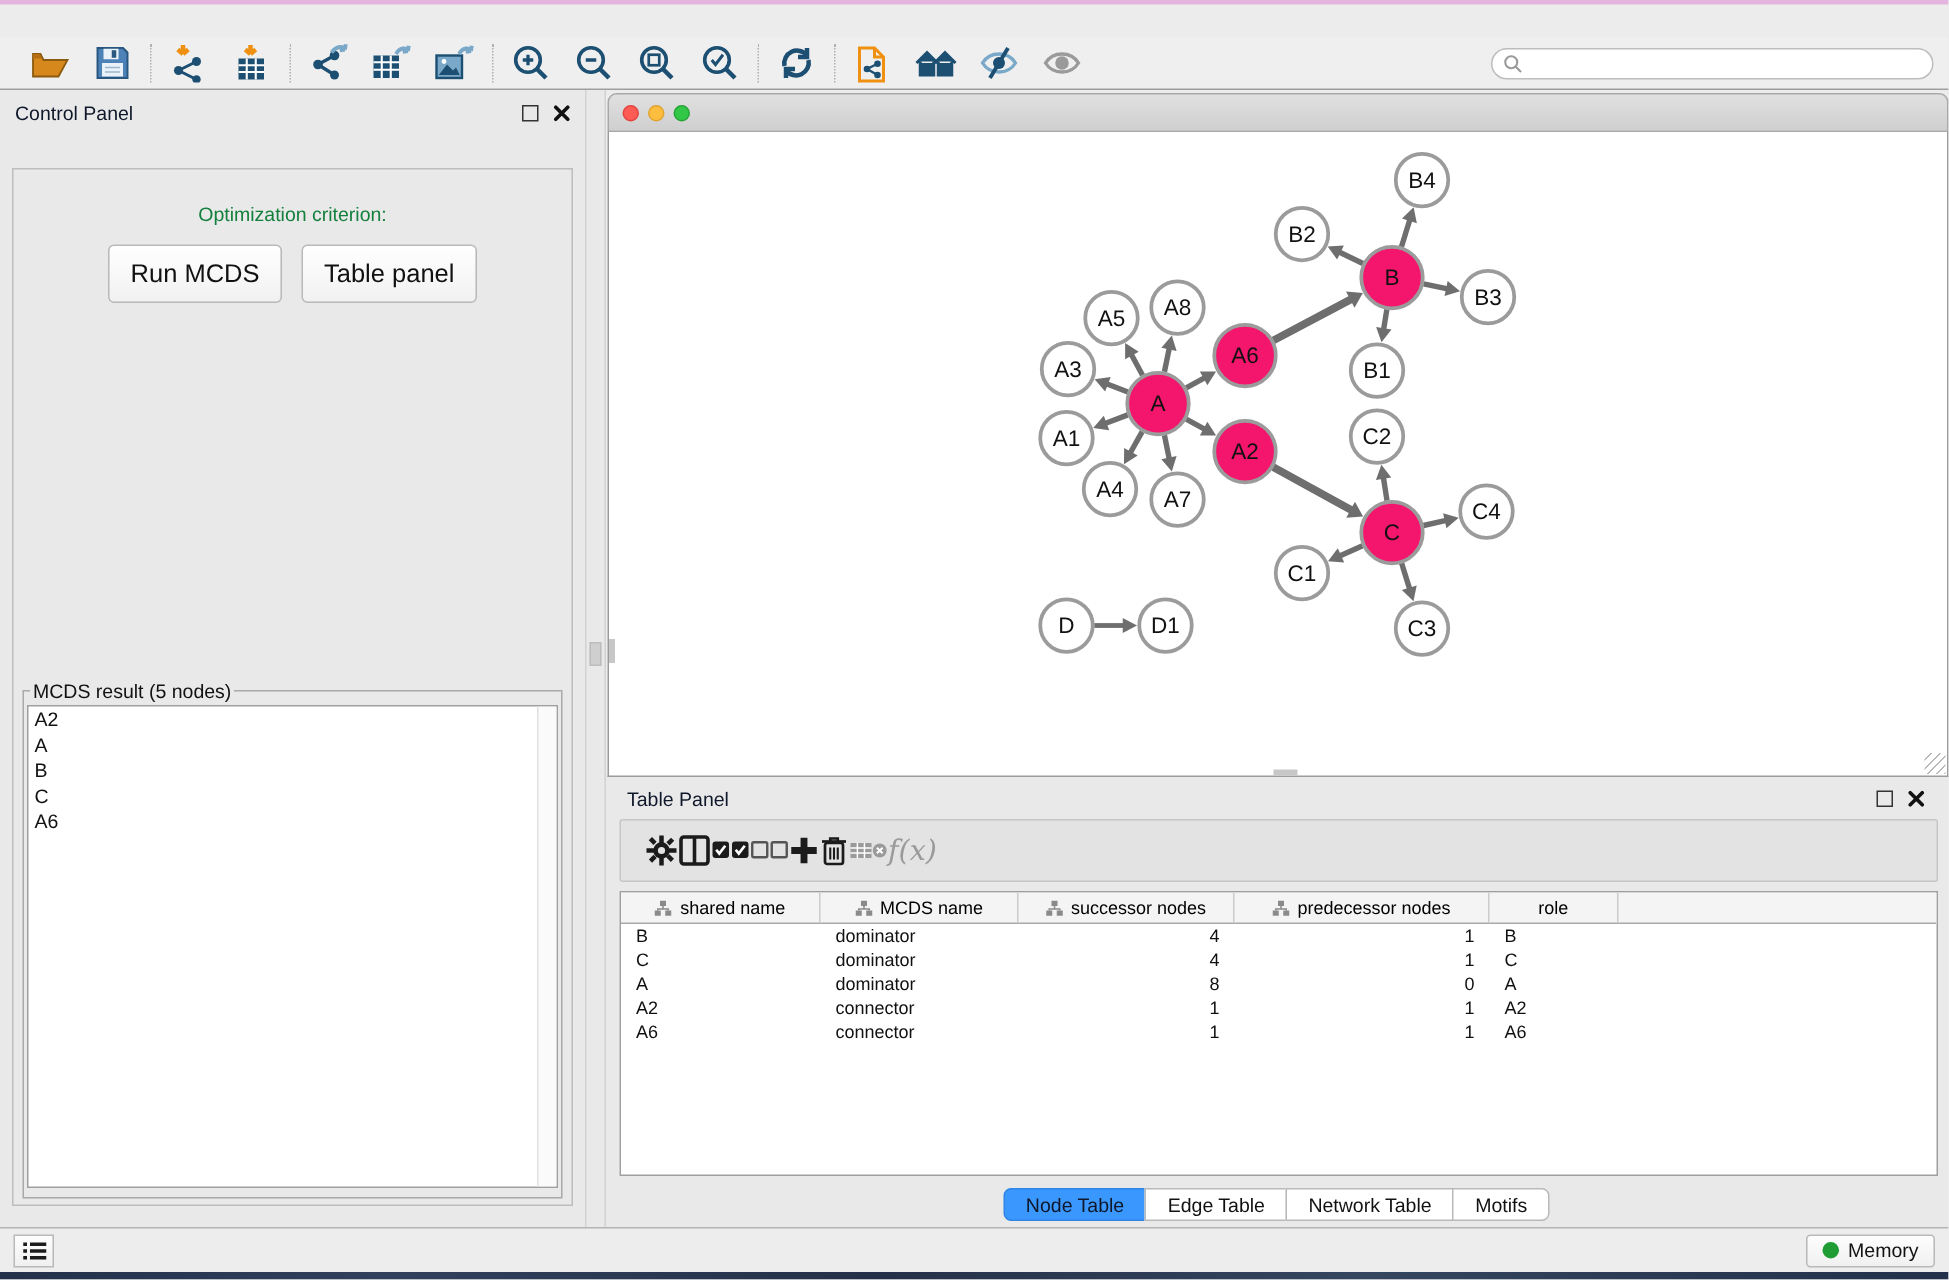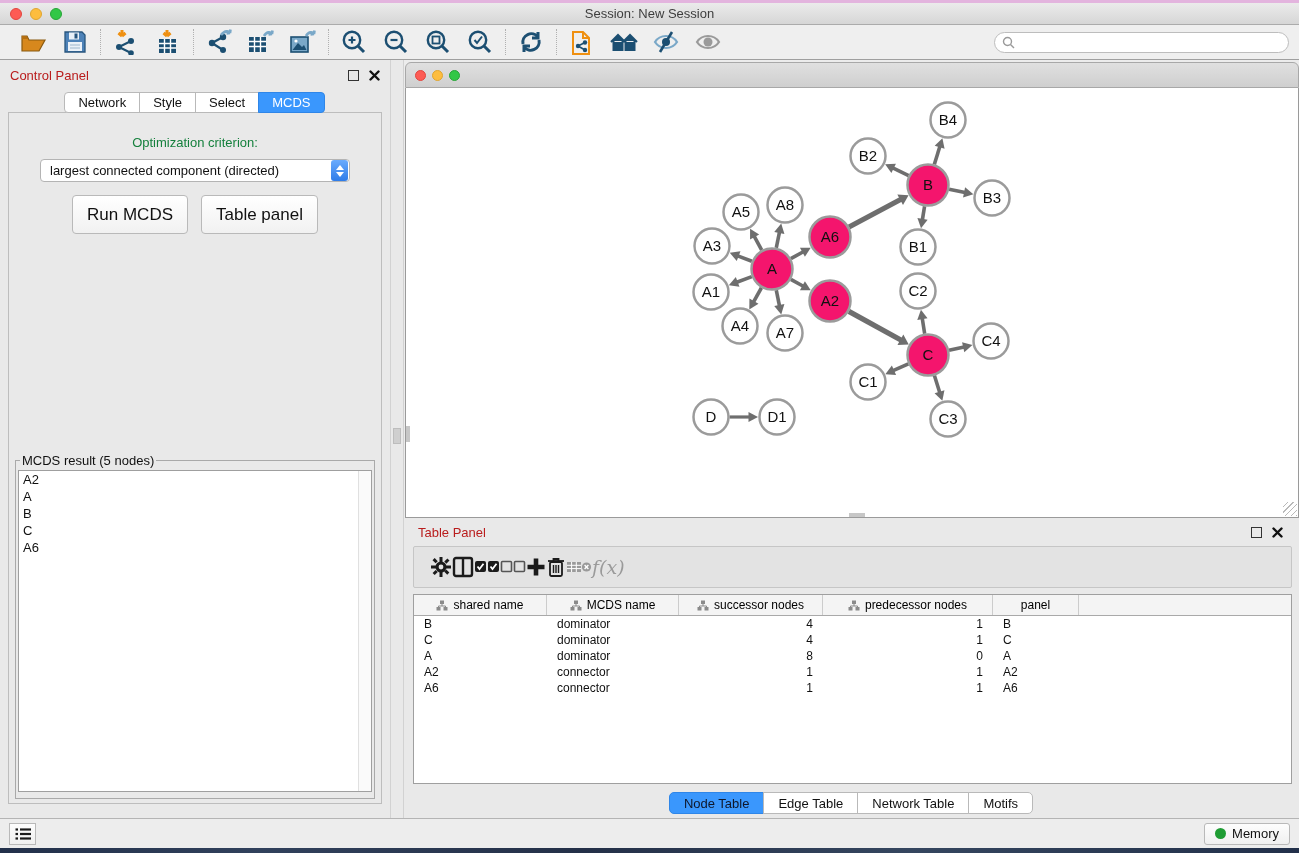--- a/index.html
+++ b/index.html
@@ -32,21 +32,21 @@
   .search-wrap { position:absolute; right:10px; top:7px; width:295px; height:21px; background:#fff;
     border:1px solid #bdbdbd; border-radius:11px; display:flex; align-items:center; padding-left:7px; }
   .search-wrap input { border:none; outline:none; flex:1; font-size:12px; background:transparent; height:17px; }
 
   
   .main { position:absolute; top:60px; left:0; width:1299px; height:758px; }
 
   
   .control-panel { position:absolute; left:0; top:0; width:390px; height:758px; background:#e9e9e9; }
   .panel-head { height:30px; display:flex; align-items:center; padding:0 10px; }
-  .panel-title { font-size:13px; color:#b91c1c; flex:1; }
+  .panel-title { font-size:13px; color:#0f172a; flex:1; }
   .panel-ctl { display:flex; gap:10px; align-items:center; }
   .float-box { width:11px; height:11px; border:1.5px solid #333; background:transparent; }
   .tabs-row { display:flex; justify-content:center; gap:0; height:21px; margin-top:2px; position:relative; z-index:2; }
   .cp-tab { font-size:13px; padding:2px 13px; background:#fff; border:1px solid #b9b9b9; color:#111;
     margin-left:-1px; display:flex; align-items:center; }
   .cp-tab:first-child { border-top-left-radius:4px; border-bottom-left-radius:4px; }
   .cp-tab:last-child { border-top-right-radius:4px; border-bottom-right-radius:4px; }
   .cp-tab.active { background:#3a97fd; color:#fff; border-color:#2f86e8; }
   .tab-pane { position:absolute; left:8px; right:8px; top:52px; bottom:14px;
     border:1px solid #bdbdbd; background:#e9e9e9; }
@@ -124,28 +124,20 @@
   .mem-dot { width:11px; height:11px; border-radius:50%; background:#1f9d34; }
 
   svg text { font-family:"Liberation Sans", sans-serif; }
 </style>
 </head>
 <body>
 
 <div class="app">
   <div class="desktop-top"></div>
 
-  <div class="titlebar">
-    <div class="lights">
-      <div class="light red"></div>
-      <div class="light yellow"></div>
-      <div class="light green"></div>
-    </div>
-    <div class="win-title">Session: New Session</div>
-  </div>
 
   <div class="toolbar">
     <div class="tb-group">
       <div class="tb-btn">
         <svg width="27" height="24" viewBox="0 0 27 24">
             <path d="M2 6 L2 21 L19 21 L25 10 L9 10 L7 6 Z" fill="#d7881d" stroke="#8a5a10" stroke-width="1.2"></path>
             <path d="M2 6 L2 9 L8 9 L6.5 6 Z" fill="#b56f12"></path>
           </svg>
       </div>
       <div class="tb-btn">
@@ -293,35 +285,22 @@
     <div class="control-panel">
       <div class="panel-head">
         <span class="panel-title">Control Panel</span>
         <span class="panel-ctl">
           <span class="float-box"></span>
           <svg width="11" height="11" viewBox="0 0 11 11">
               <path d="M1.5 1.5 L9.5 9.5 M9.5 1.5 L1.5 9.5" stroke="#111" stroke-width="2.4" stroke-linecap="round"></path>
             </svg>
         </span>
       </div>
-      <div class="tabs-row">
-        <div class="cp-tab">Network</div>
-        <div class="cp-tab">Style</div>
-        <div class="cp-tab">Select</div>
-        <div class="cp-tab active">MCDS</div>
-      </div>
       <div class="tab-pane">
         <div class="opt-label">Optimization criterion:</div>
-        <div class="combo">
-          <span class="combo-text">largest connected component (directed)</span>
-          <span class="combo-step">
-              <span class="tri-up"></span>
-              <span class="tri-dn"></span>
-            </span>
-        </div>
         <div class="btn-row">
           <button class="mac-btn">Run MCDS</button>
           <button class="mac-btn">Table panel</button>
         </div>
         <fieldset class="result-fieldset">
           <legend>MCDS result (5 nodes)</legend>
           <div style="position:relative; height:calc(100% - 4px);">
             <div class="result-list" id="result-list">
               <div class="result-scroll"></div>
             <div class="result-item">A2</div>
@@ -546,21 +525,21 @@
               <div class="dt-hcell c3">
                 <svg width="12" height="11" viewBox="0 0 12 11">
                   <rect x="4" y="0.5" width="4" height="3.5" fill="#8a8a8a"></rect>
                   <rect x="0.5" y="7" width="4" height="3.5" fill="#8a8a8a"></rect>
                   <rect x="7.5" y="7" width="4" height="3.5" fill="#8a8a8a"></rect>
                   <path d="M6 4 V6 M2.5 7 V6 H9.5 V7" stroke="#8a8a8a" fill="none"></path>
                 </svg>
                 <span>predecessor nodes</span>
               </div>
               <div class="dt-hcell c4">
-                <span>panel</span>
+                <span>role</span>
               </div>
               <div class="dt-hcell filler"></div>
             </div>
           <div id="dt-body">
               <div class="dt-row">
                 <div class="dt-cell c0">B</div>
                 <div class="dt-cell c1">dominator</div>
                 <div class="dt-cell c2">4</div>
                 <div class="dt-cell c3">1</div>
                 <div class="dt-cell c4">B</div>

